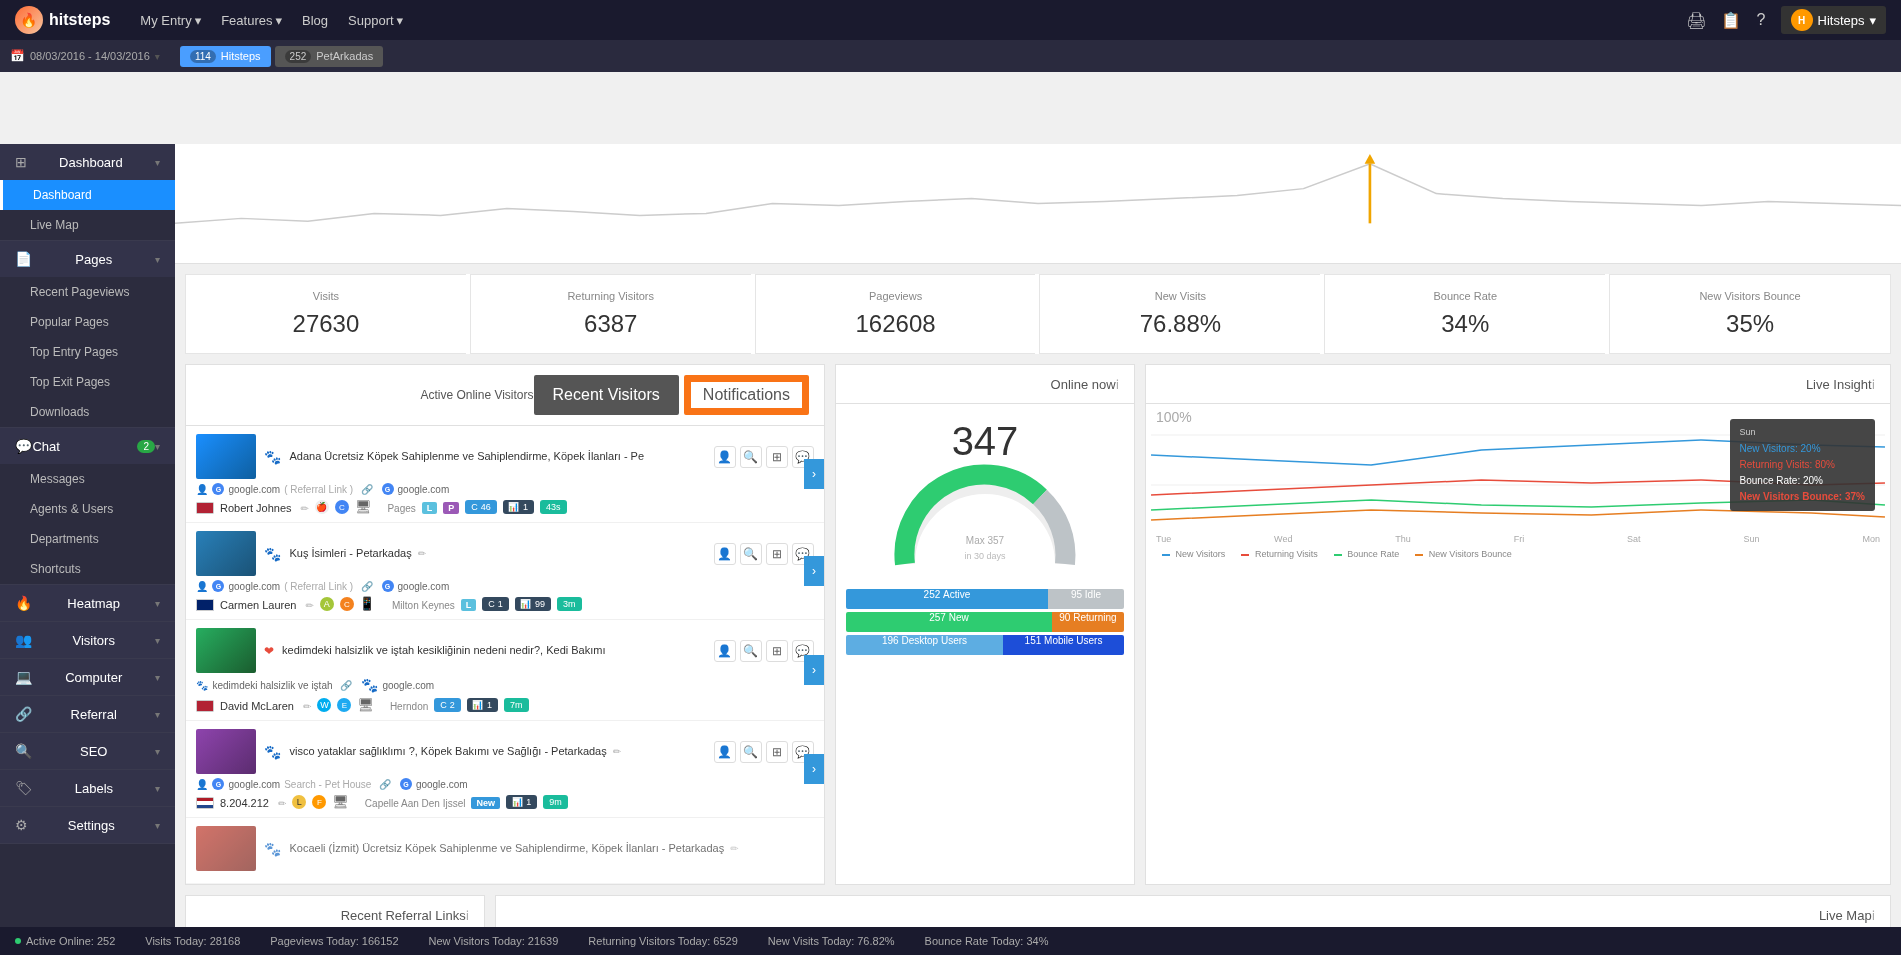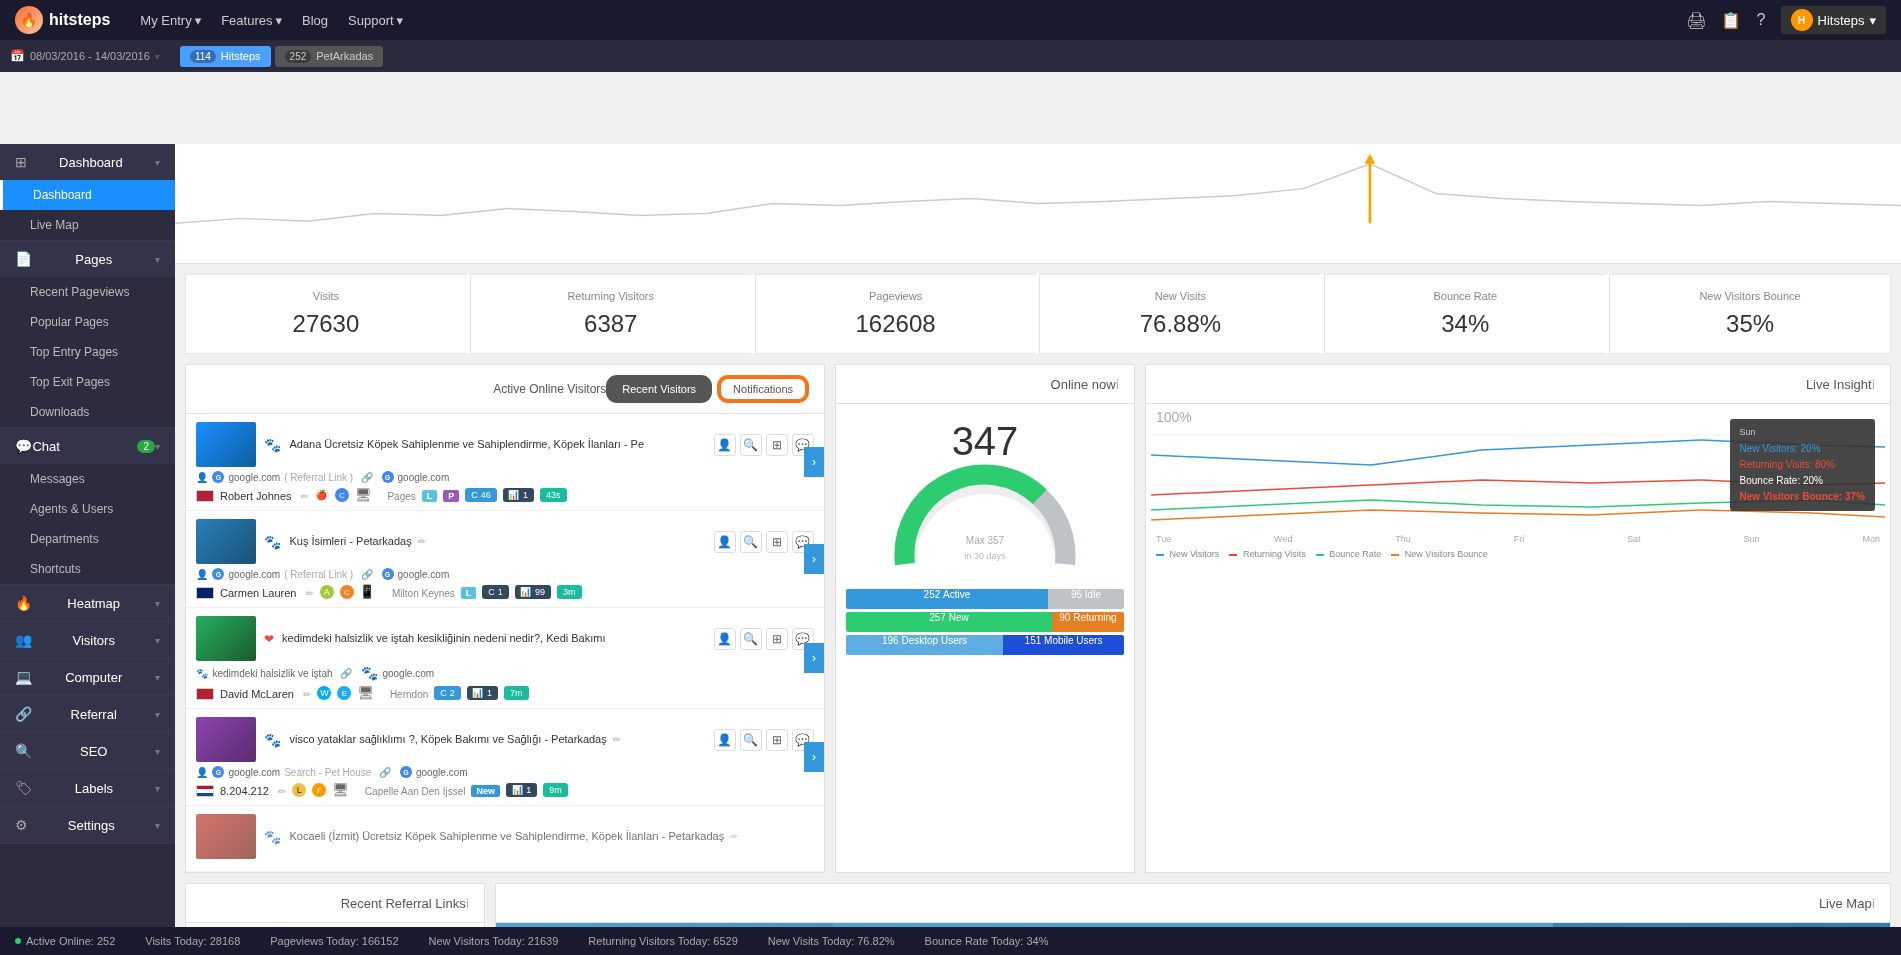--- a/index.html
+++ b/index.html
@@ -188,24 +188,24 @@
       padding: 10px 15px;
       border-bottom: 1px solid #e0e0e0;
       display: flex; align-items: center; justify-content: flex-end;
       font-size: 13px; color: #555;
     }
     .panel-header .tabs {
       display: flex; gap: 5px;
     }
     .panel-tab {
       padding: 4px 12px;
-      border: 4px solid #f97316;
-      border-radius: 11px;
+      border: 7px solid #f97316;
+      border-radius: 2px;
       cursor: pointer;
-      font-size: 11px;
+      font-size: 16px;
       background: #fff;
       color: #555;
     }
     .panel-tab.active {
       background: #555;
       color: #fff;
       border-color: #555;
     }
     .panel-info-icon { color: #aaa; cursor: pointer; }
 
@@ -378,23 +378,23 @@
 
     .pill-label {
       font-size: 10px; color: #fff;
       display: flex; align-items: center; justify-content: center;
       flex: 1; padding: 0 5px;
     }
 
     
     .insight-chart { height: 130px; position: relative; padding: 5px; }
     .insight-legend {
-      display: flex; gap: 10px;
+      display: flex; gap: 16px;
       padding: 5px 10px;
-      font-size: 9px; color: #888;
+      font-size: 9px; color: #888; margin-left: 6px;
     }
     .legend-dot { width: 8px; height: 2px; display: inline-block; margin-right: 3px; vertical-align: middle; }
 
     
     .insight-tooltip {
       position: absolute;
       right: 15px; top: 15px;
       background: rgba(50,50,50,0.9);
       color: #fff;
       padding: 6px 10px;

